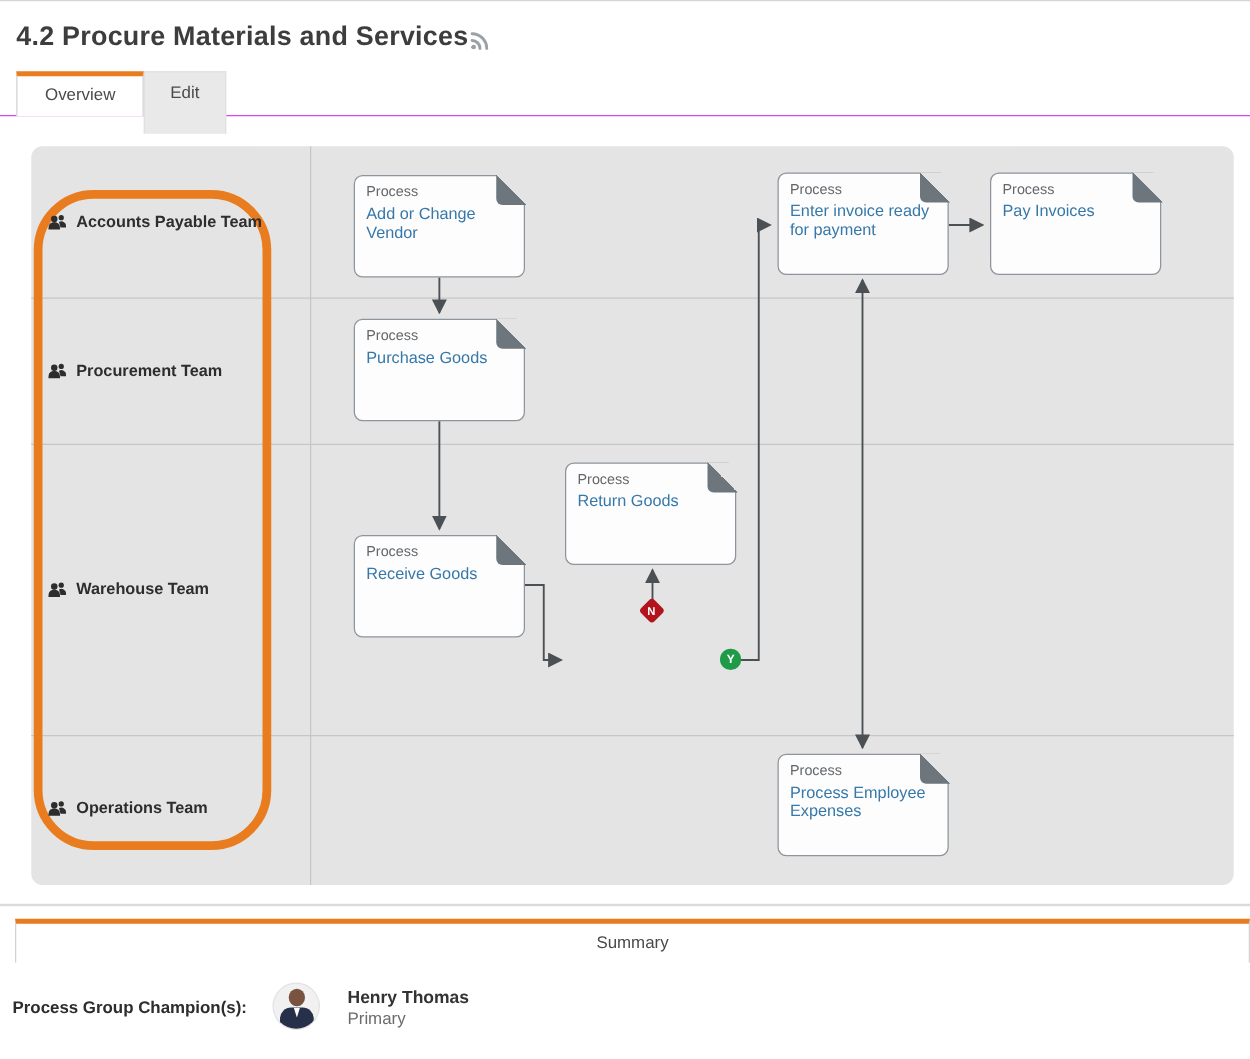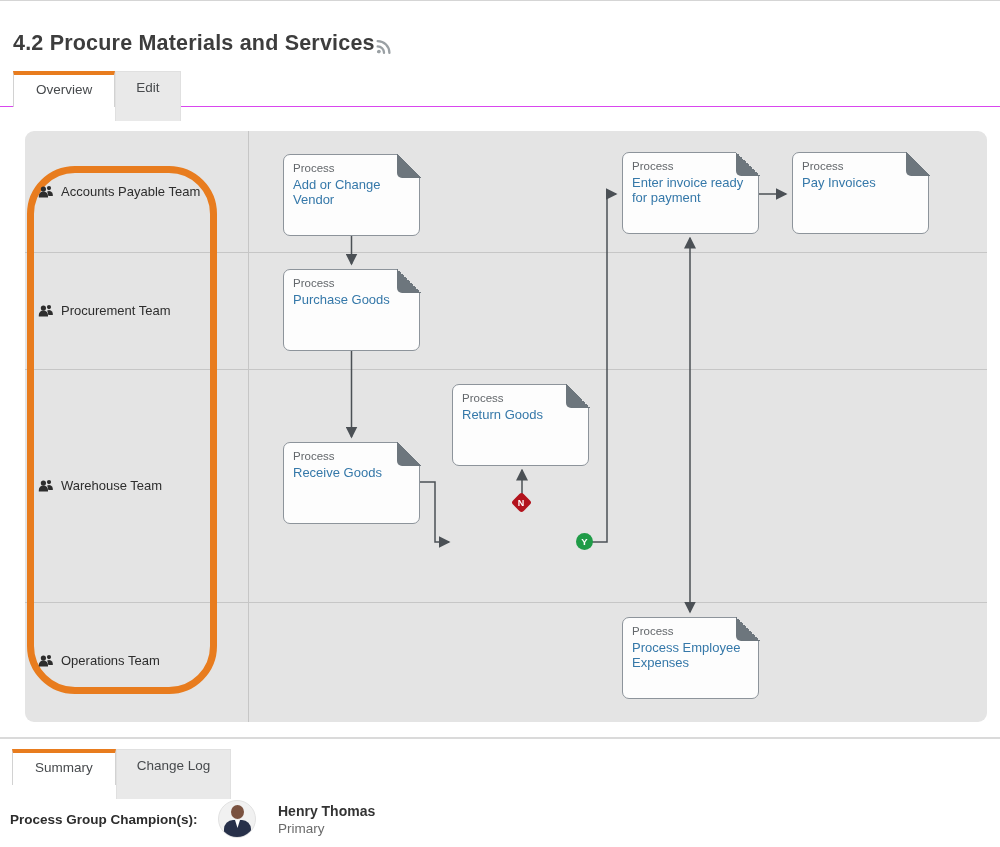--- a/index.html
+++ b/index.html
@@ -3,21 +3,21 @@
 <meta charset="utf-8">
 <style>
   html,body{margin:0;padding:0;background:#fff;}
   body{
     width:1000px;height:847px;overflow:hidden;
     font-family:"Liberation Sans","DejaVu Sans",sans-serif;
     color:#3f3f3f;position:relative;
     border-top:1px solid #d5d5d5;
   }
   
-  .hdr{padding:30px 0 0 13px;display:flex;align-items:center;}
+  .hdr{padding:16px 0 0 13px;display:flex;align-items:center;}
   .hdr h1{margin:0;font-size:21.5px;font-weight:bold;color:#3d3d3d;letter-spacing:.2px;}
   .rss{width:18px;height:18px;margin-top:4px;}
   
   .tabbar{position:relative;margin-top:15px;height:35px;border-bottom:1px solid #d946ef;padding-left:13px;display:flex;}
   .tab{box-sizing:border-box;height:50px;line-height:31px;text-align:center;font-size:13.5px;color:#474a4d;cursor:pointer;}
   .tab.inactive{background:#e9e9e9;border:1px solid #e0e0e0;border-bottom:none;padding:0 20px;}
   .tab.active{
     background:#fff;border:1px solid #d2d2d2;border-bottom:none;
     border-top:4px solid #E87C1E;height:36px;margin-bottom:-1px;
     padding:0 22px;line-height:29px;position:relative;z-index:2;
@@ -29,21 +29,21 @@
   }
   .laneline{position:absolute;left:0;width:962px;height:1px;background:#c6c6c6;}
   .colline{position:absolute;top:0;left:223px;width:1px;height:591px;background:#c6c6c6;}
   .highlight{
     position:absolute;left:2px;top:35px;width:176px;height:514px;
     border:7px solid #E87C1E;border-radius:48px;pointer-events:none;
   }
   .lanelabel{
     position:absolute;left:13px;transform:translateY(-50%);
     display:flex;align-items:center;gap:7px;white-space:nowrap;
-    font-size:13px;font-weight:normal;color:#2d2d2d;
+    font-size:13px;font-weight:bold;color:#2d2d2d;
   }
   .lanelabel svg{flex:0 0 auto;}
   
   .pnode{
     position:absolute;width:137px;height:82px;box-sizing:border-box;
     background:#fdfdfd;border:1.5px solid #8d949b;border-radius:7px;
     padding:7px 9px;cursor:pointer;
   }
   .pnode .fold{
     position:absolute;top:-1.5px;right:-1.5px;width:24px;height:24px;
@@ -211,23 +211,22 @@
   <div class="badge-n">
     <span>N</span>
   </div>
   <div class="badge-y">
     <span>Y</span>
   </div>
 </div>
 
 <div class="section-divider"></div>
 
-<div class="tabbar2" style="border-bottom:none;height:34px;">
+<div class="tabbar2" style="border-bottom:none;height:34px;flex-direction:column;">
   <div class="tab active">Summary</div>
-  <div class="tab inactive">Change Log</div>
 </div>
 
 <div class="champ">
   <div class="champ-label">Process Group Champion(s):</div>
   <div class="avatar">
     <div class="head"></div>
     <div class="body"></div>
     <div class="shirt"></div>
   </div>
   <div class="champ-text">

